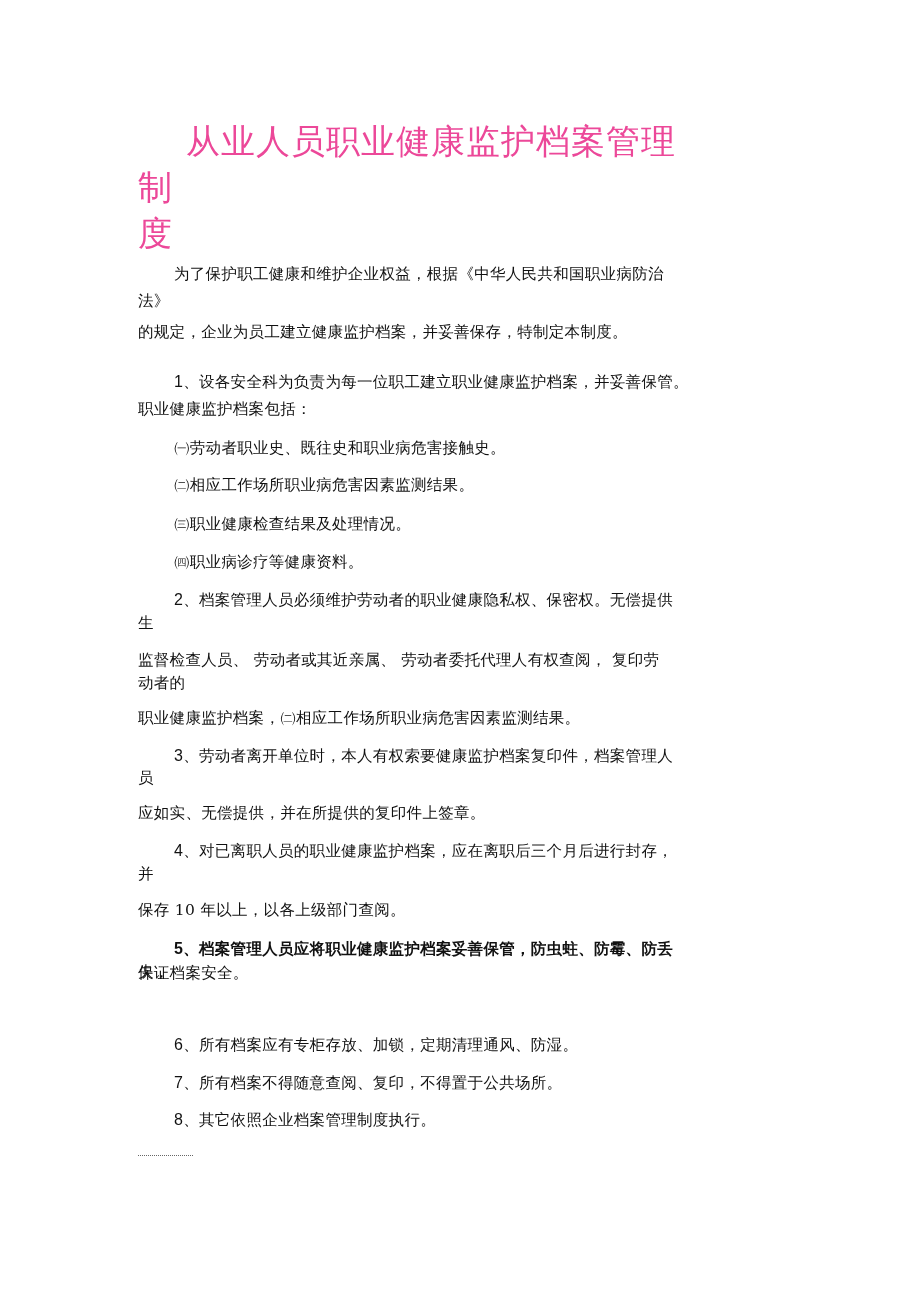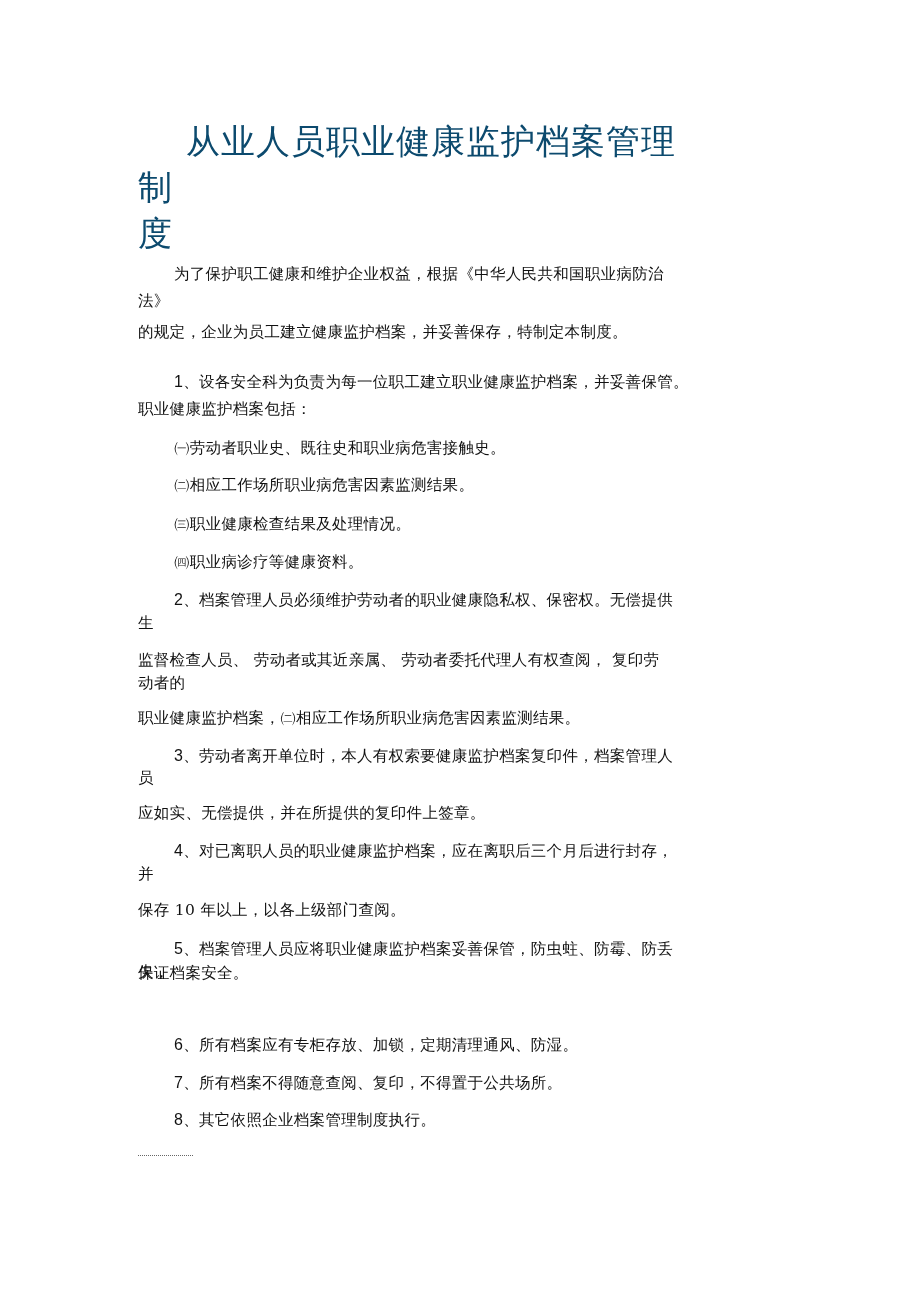--- a/index.html
+++ b/index.html
@@ -1,20 +1,20 @@
 <!DOCTYPE html>
 <html><head>
 <meta charset="utf-8">
 <style>
   html, body { margin: 0; padding: 0; background: #ffffff; }
   body { width: 920px; height: 1303px; position: relative; overflow: hidden;
          font-family: "DejaVu Serif", "Liberation Serif", serif; color: #111; }
   .page { position: absolute; left: 0; top: 0; width: 920px; height: 1303px; }
   .title { position: absolute; left: 138px; top: 118px; width: 570px;
-           font-size: 34px; line-height: 46px; letter-spacing: 1px; color: #0c4a6e; }
+           font-size: 34px; line-height: 46px; letter-spacing: 1px; color: #ec4899; }
   .title .indent { display: inline-block; width: 48px; }
   .line { position: absolute; left: 138px; font-size: 15.5px; line-height: 20px;
           white-space: nowrap; color: #111; letter-spacing: 0.3px; }
   .ind { padding-left: 36px; text-align: center; }
   .num { font-family: "Liberation Sans", sans-serif; font-size: 16px; }
   .footer-rule { position: absolute; left: 138px; top: 1155px; width: 55px; height: 0;
                  border-top: 1px dotted #666; }
 </style>
 </head>
 <body>
@@ -39,21 +39,21 @@
       <div class="line" style="top: 613px;"><span>生</span></div>
       <div class="line" style="top: 650px;"><span>监督检查人员、  劳动者或其近亲属、  劳动者委托代理人有权查阅，  复印劳</span></div>
       <div class="line" style="top: 673px;"><span>动者的</span></div>
       <div class="line" style="top: 708px;"><span>职业健康监护档案，㈡相应工作场所职业病危害因素监测结果。</span></div>
       <div class="line ind" style="top: 746px;"><span class="num">3</span><span>、劳动者离开单位时，本人有权索要健康监护档案复印件，档案管理人</span></div>
       <div class="line" style="top: 768px;"><span>员</span></div>
       <div class="line" style="top: 803px;"><span>应如实、无偿提供，并在所提供的复印件上签章。</span></div>
       <div class="line ind" style="top: 841px;"><span class="num">4</span><span>、对已离职人员的职业健康监护档案，应在离职后三个月后进行封存，</span></div>
       <div class="line" style="top: 864px;"><span>并</span></div>
       <div class="line" style="top: 900px;"><span>保存  10 年以上，以各上级部门查阅。</span></div>
-      <div class="line ind" style="top: 939px;"><span class="num">5</span><span>、档案管理人员应将职业健康监护档案妥善保管，防虫蛀、防霉、防丢</span></div>
+      <div class="line ind" style="top: 939px; font-weight: bold;"><span class="num">5</span><span>、档案管理人员应将职业健康监护档案妥善保管，防虫蛀、防霉、防丢</span></div>
       <div class="line" style="top: 962px;"><span>失，</span></div>
       <div class="line" style="top: 963px;"><span>保证档案安全。</span></div>
       <div class="line ind" style="top: 1035px;"><span class="num">6</span><span>、所有档案应有专柜存放、加锁，定期清理通风、防湿。</span></div>
       <div class="line ind" style="top: 1073px;"><span class="num">7</span><span>、所有档案不得随意查阅、复印，不得置于公共场所。</span></div>
       <div class="line ind" style="top: 1110px;"><span class="num">8</span><span>、其它依照企业档案管理制度执行。</span></div>
     </div>
 
   <div class="footer-rule"></div>
 </div>
 

